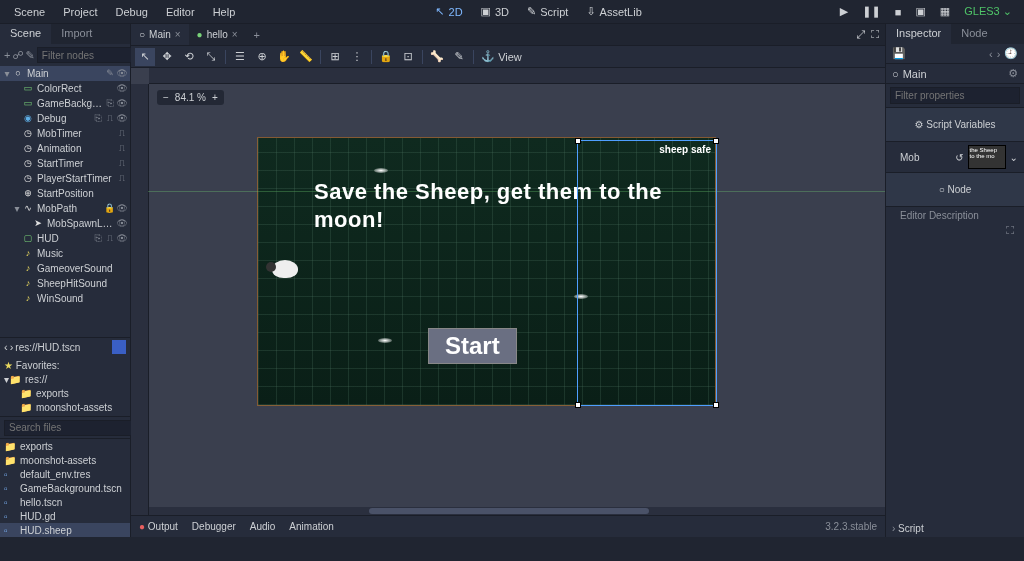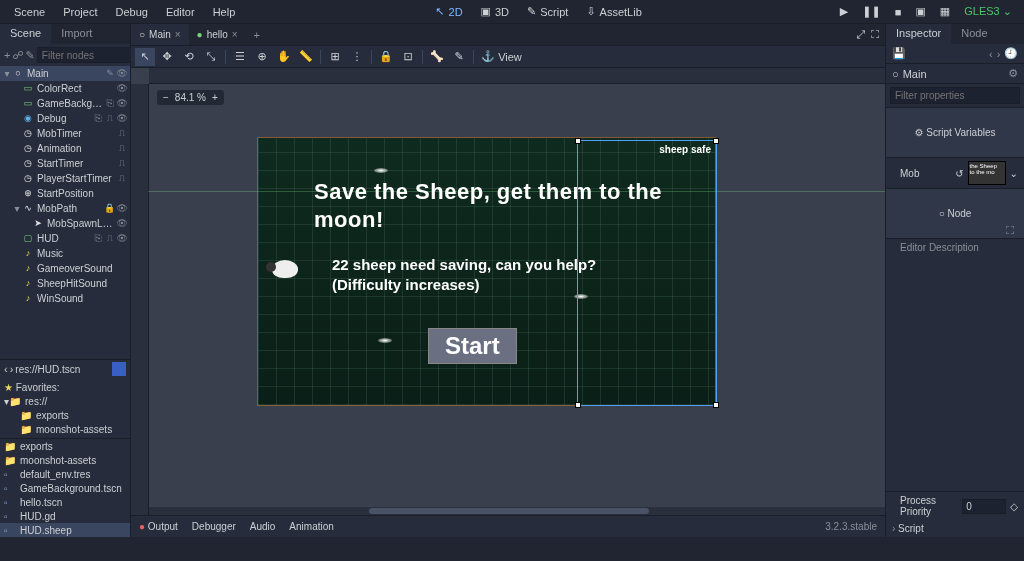--- a/index.html
+++ b/index.html
@@ -90,21 +90,21 @@
 .bottom-bar { height: 22px; background: #262c3b; border-top: 1px solid #1a1e28; display: flex; align-items: center; padding: 0 8px; gap: 14px; font-size: 10px; }
 .bottom-bar .dot { color: #e85f5f; }
 .bottom-bar .ver { margin-left: auto; color: #8a8f99; }
 
 .right-col { width: 139px; background: #262c3b; border-left: 1px solid #1a1e28; display: flex; flex-direction: column; }
 .insp-row { display: flex; align-items: center; padding: 3px 6px; gap: 4px; background: #262c3b; border-bottom: 1px solid #1a1e28; }
 .insp-row .node-label { flex: 1; }
 .insp-row .ibtn { cursor: pointer; color: #8a8f99; }
 .insp-filter { padding: 3px 4px; }
 .insp-filter input { width: 100%; background: #1d2230; border: 1px solid #1a1e28; color: #cdd0d4; padding: 2px 4px; font-size: 10px; }
-.insp-section { background: #2f3748; text-align: center; padding: 19px 0; font-size: 10px; border-top: 1px solid #1a1e28; border-bottom: 1px solid #1a1e28; }
+.insp-section { background: #2f3748; text-align: center; padding: 11px 0; font-size: 10px; border-top: 1px solid #1a1e28; border-bottom: 1px solid #1a1e28; }
 .insp-prop { display: flex; align-items: center; padding: 3px 6px; gap: 4px; font-size: 10px; }
 .insp-prop .pname { flex: 1; margin-left: 8px; }
 .insp-prop input { width: 44px; background: #1d2230; border: 1px solid #1a1e28; color: #cdd0d4; padding: 1px 3px; font-size: 10px; }
 .mob-thumb { width: 38px; height: 24px; background: #333; border: 1px solid #000; font-size: 6px; color: #fff; padding: 1px; overflow: hidden; line-height: 1; }
 .insp-fold { padding: 3px 6px; font-size: 10px; cursor: pointer; color: #cdd0d4; }
 .insp-fold::before { content: "› "; color: #8a8f99; }
 .expand-icon { position: absolute; right: 10px; top: 200px; color: #8a8f99; cursor: pointer; }
 </style>
 </head>
 <body>
@@ -291,20 +291,25 @@
             <span>res://</span>
           </div>
         <div class="row" style="padding-left:16px">
             <span class="folder-icon">📁</span>
             <span>exports</span>
           </div>
         <div class="row" style="padding-left:16px">
             <span class="folder-icon">📁</span>
             <span>moonshot-assets</span>
           </div>
+      </div>
+      <div class="panel-toolbar" style="border-top:1px solid #1a1e28">
+        <input placeholder="Search files" style="">
+        <span class="tbtn">⌕</span>
+        <span class="tbtn">▦</span>
       </div>
       <div class="fs-files" id="fs-files">
           <div class="row">
             <span class="folder-icon">📁</span>
             <span>exports</span>
           </div>
           <div class="row">
             <span class="folder-icon">📁</span>
             <span>moonshot-assets</span>
           </div>
@@ -387,21 +392,20 @@
 
         <div class="game-rect">
           <div class="green-guide-h"></div>
           <div class="game-grid"></div>
           <div class="star" style="left:116px;top:30px"></div>
           <div class="star" style="left:316px;top:156px"></div>
           <div class="star" style="left:120px;top:200px"></div>
           <div class="hud-label">sheep safe</div>
           <div class="game-title">Save the Sheep, get them to the moon!</div>
           <div class="sheep-img"></div>
-          <div class="game-sub" id="game-sub">22 sheep need saving, can you help?<br>(Difficulty increases)</div>
           <div class="start-btn">Start</div>
           <div class="sel-outline">
             <div class="sel-handle" style="left:-3px;top:-3px"></div>
             <div class="sel-handle" style="right:-3px;top:-3px"></div>
             <div class="sel-handle" style="left:-3px;bottom:-3px"></div>
             <div class="sel-handle" style="right:-3px;bottom:-3px"></div>
           </div>
         </div>
       </div>
       <div class="h-scroll">
@@ -444,21 +448,16 @@
       <span class="ibtn">↺</span>
       <div class="mob-thumb">the Sheep to the mo</div>
       <span class="ibtn">⌄</span>
     </div>
     <div class="insp-section">○ <span>Node</span></div>
     <div class="insp-prop" style="color:#8a8f99">
       <span class="pname">Editor Description</span>
     </div>
     <span class="expand-icon">⛶</span>
     <div style="flex:1"></div>
-    <div class="insp-prop" style="border-top:1px solid #1a1e28">
-      <span class="pname">Process Priority</span>
-      <input value="0" style="">
-      <span class="ibtn">◇</span>
-    </div>
     <div class="insp-fold">Script</div>
   </div>
 
 </div>
 
 </body></html>

